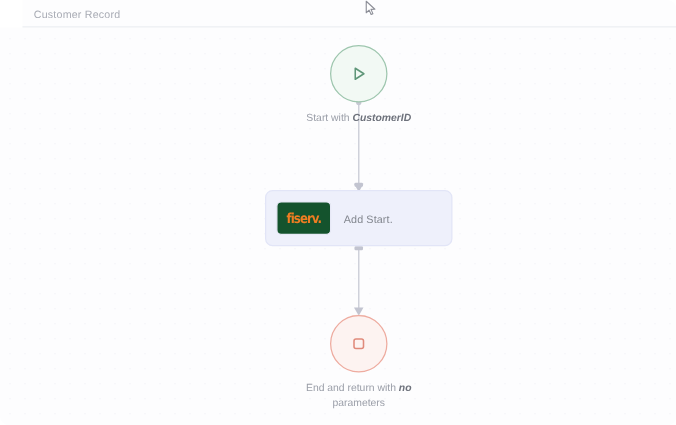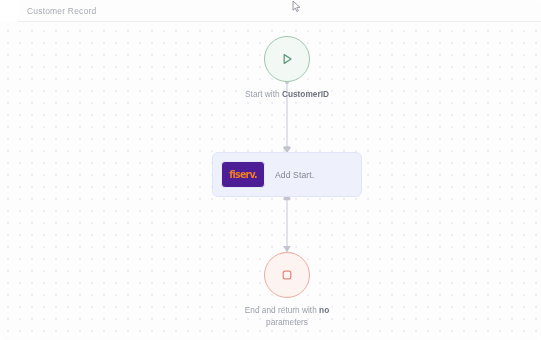--- a/index.html
+++ b/index.html
@@ -108,21 +108,21 @@
 
   .node-caption {
     margin-top: 7px;
     font-size: 8.3px;
     line-height: 11.5px;
     color: #9a9ea8;
     text-align: center;
     white-space: nowrap;
     font-weight: 400;
   }
-  .node-caption b { color: #6e727c; font-weight: 700; }
+  .node-caption b { color: #6e727c; font-weight: 700; font-style: italic; }
   .caption-wrap {
     white-space: normal;
     width: 108px;
   }
 
   
   .node-end { left: 263px; top: 230px; width: 48px; }
 
   
   .node-card {
@@ -135,21 +135,21 @@
     border: 1px solid #e2e5f7;
     border-radius: 6px;
     box-sizing: border-box;
     display: flex;
     align-items: center;
     padding-left: 8px;
   }
   .logo-box {
     width: 44px;
     height: 27px;
-    background: #4c1d95;
+    background: #14532d;
     border: 1px solid #e7e9f6;
     border-radius: 4px;
     display: flex;
     align-items: center;
     justify-content: center;
     box-sizing: border-box;
     flex: 0 0 auto;
   }
   .logo-text {
     font-family: "DejaVu Sans", sans-serif;

